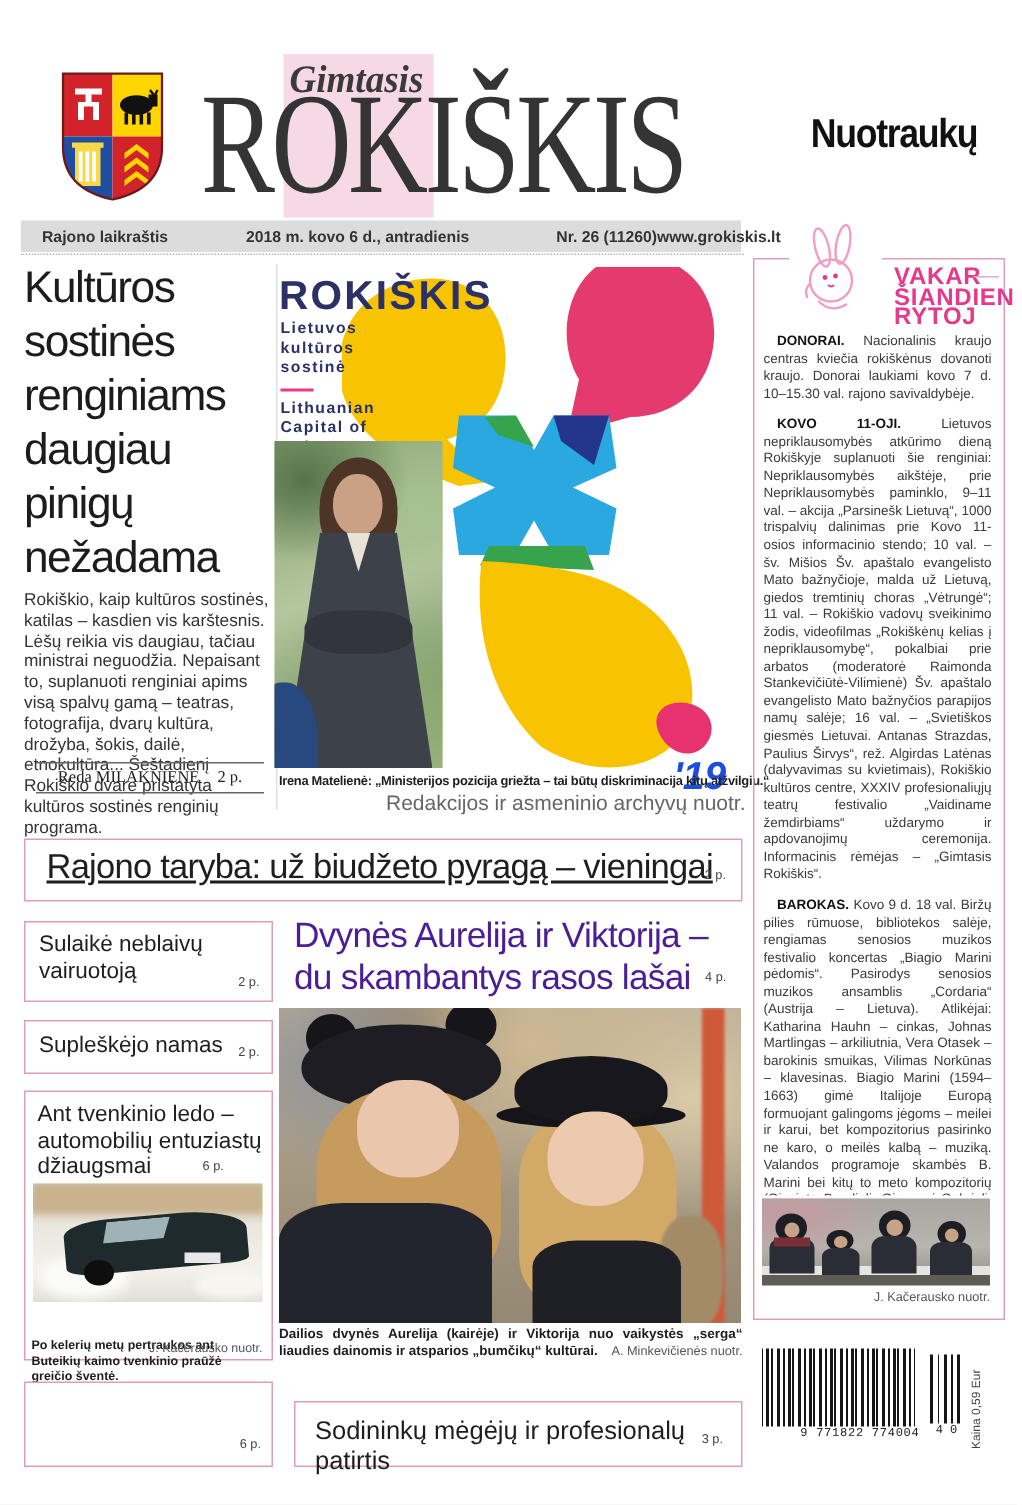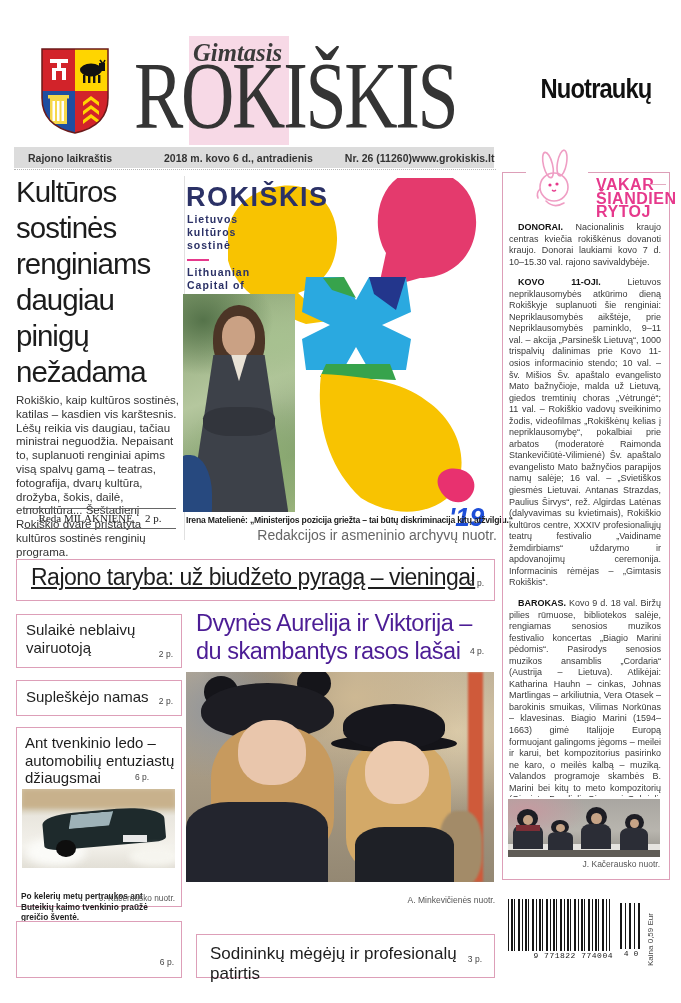--- a/index.html
+++ b/index.html
@@ -15,21 +15,21 @@
               color:#343434;letter-spacing:-3px;transform:scaleX(.77);transform-origin:left;white-space:nowrap;}
   .contest{left:520px;top:74px;width:152px;text-align:center;}
   .contest .l1{font-size:27px;font-weight:bold;color:#111;letter-spacing:-1px;transform:scaleX(.88);transform-origin:center;}
   .contest .l2{font-size:17px;font-weight:bold;color:#e6007e;margin-top:-2px;}
   .contest .pg{font-size:9px;color:#8a8a8a;font-weight:normal;}
 
   
   .infobar{left:14px;top:147px;width:480px;height:21px;background:#dcdcdc;display:flex;align-items:center;
            font-size:10.5px;font-weight:bold;color:#333;}
   .infobar span{white-space:nowrap;}
-  .ib1{margin-left:14px;} .ib2{margin-left:52px;} .ib3{margin-left:32px;text-align:center;} .ib4{margin-left:auto;margin-right:10px;}
+  .ib1{margin-left:14px;} .ib2{margin-left:52px;} .ib3{margin-left:58px;text-align:center;} .ib4{margin-left:auto;margin-right:10px;}
   .dotted{left:14px;top:169px;width:482px;border-top:1px dotted #b5b5b5;height:0;}
   .colrule{left:184px;top:176px;width:0;height:364px;border-left:1px solid #e0e0e0;}
 
   
   .lead-h{left:16px;top:174px;width:170px;font-size:29.5px;line-height:36px;font-weight:400;
           color:#1c1c1c;letter-spacing:-1px;}
   .lead-p{left:16px;top:394px;width:168px;font-size:11.5px;line-height:13.8px;color:#333;}
   .lead-by{left:24px;top:508px;width:152px;border-top:1px solid #666;border-bottom:1px solid #666;
            padding:3px 0 4px 0;font-family:"Liberation Serif",serif;font-size:11px;color:#222;
            display:flex;justify-content:center;gap:12px;}
@@ -372,20 +372,21 @@
     <div class="abs tw1-hair"></div>
     <div class="abs tw1-face"></div>
     <div class="abs tw1-body"></div>
     <div class="abs tw2-hair"></div>
     <div class="abs tw2-brim"></div>
     <div class="abs tw2-hat"></div>
     <div class="abs tw2-face"></div>
     <div class="abs tw2-fur"></div>
     <div class="abs tw2-body"></div>
   </div>
+  <div class="abs tw-cap">Dailios dvynės Aurelija (kairėje) ir Viktorija nuo vaikystės „serga“ liaudies dainomis ir atsparios „bumčikų“ kultūrai.</div>
   <div class="abs tw-credit">A. Minkevičienės nuotr.</div>
 
   <div class="abs bc-bars"></div>
   <div class="abs bc-digits">9 771822 774004</div>
   <div class="abs bc-addon"></div>
   <div class="abs bc-addon-d">4 0</div>
   <div class="abs kaina">Kaina 0,59 Eur</div>
 
 </div>
 

